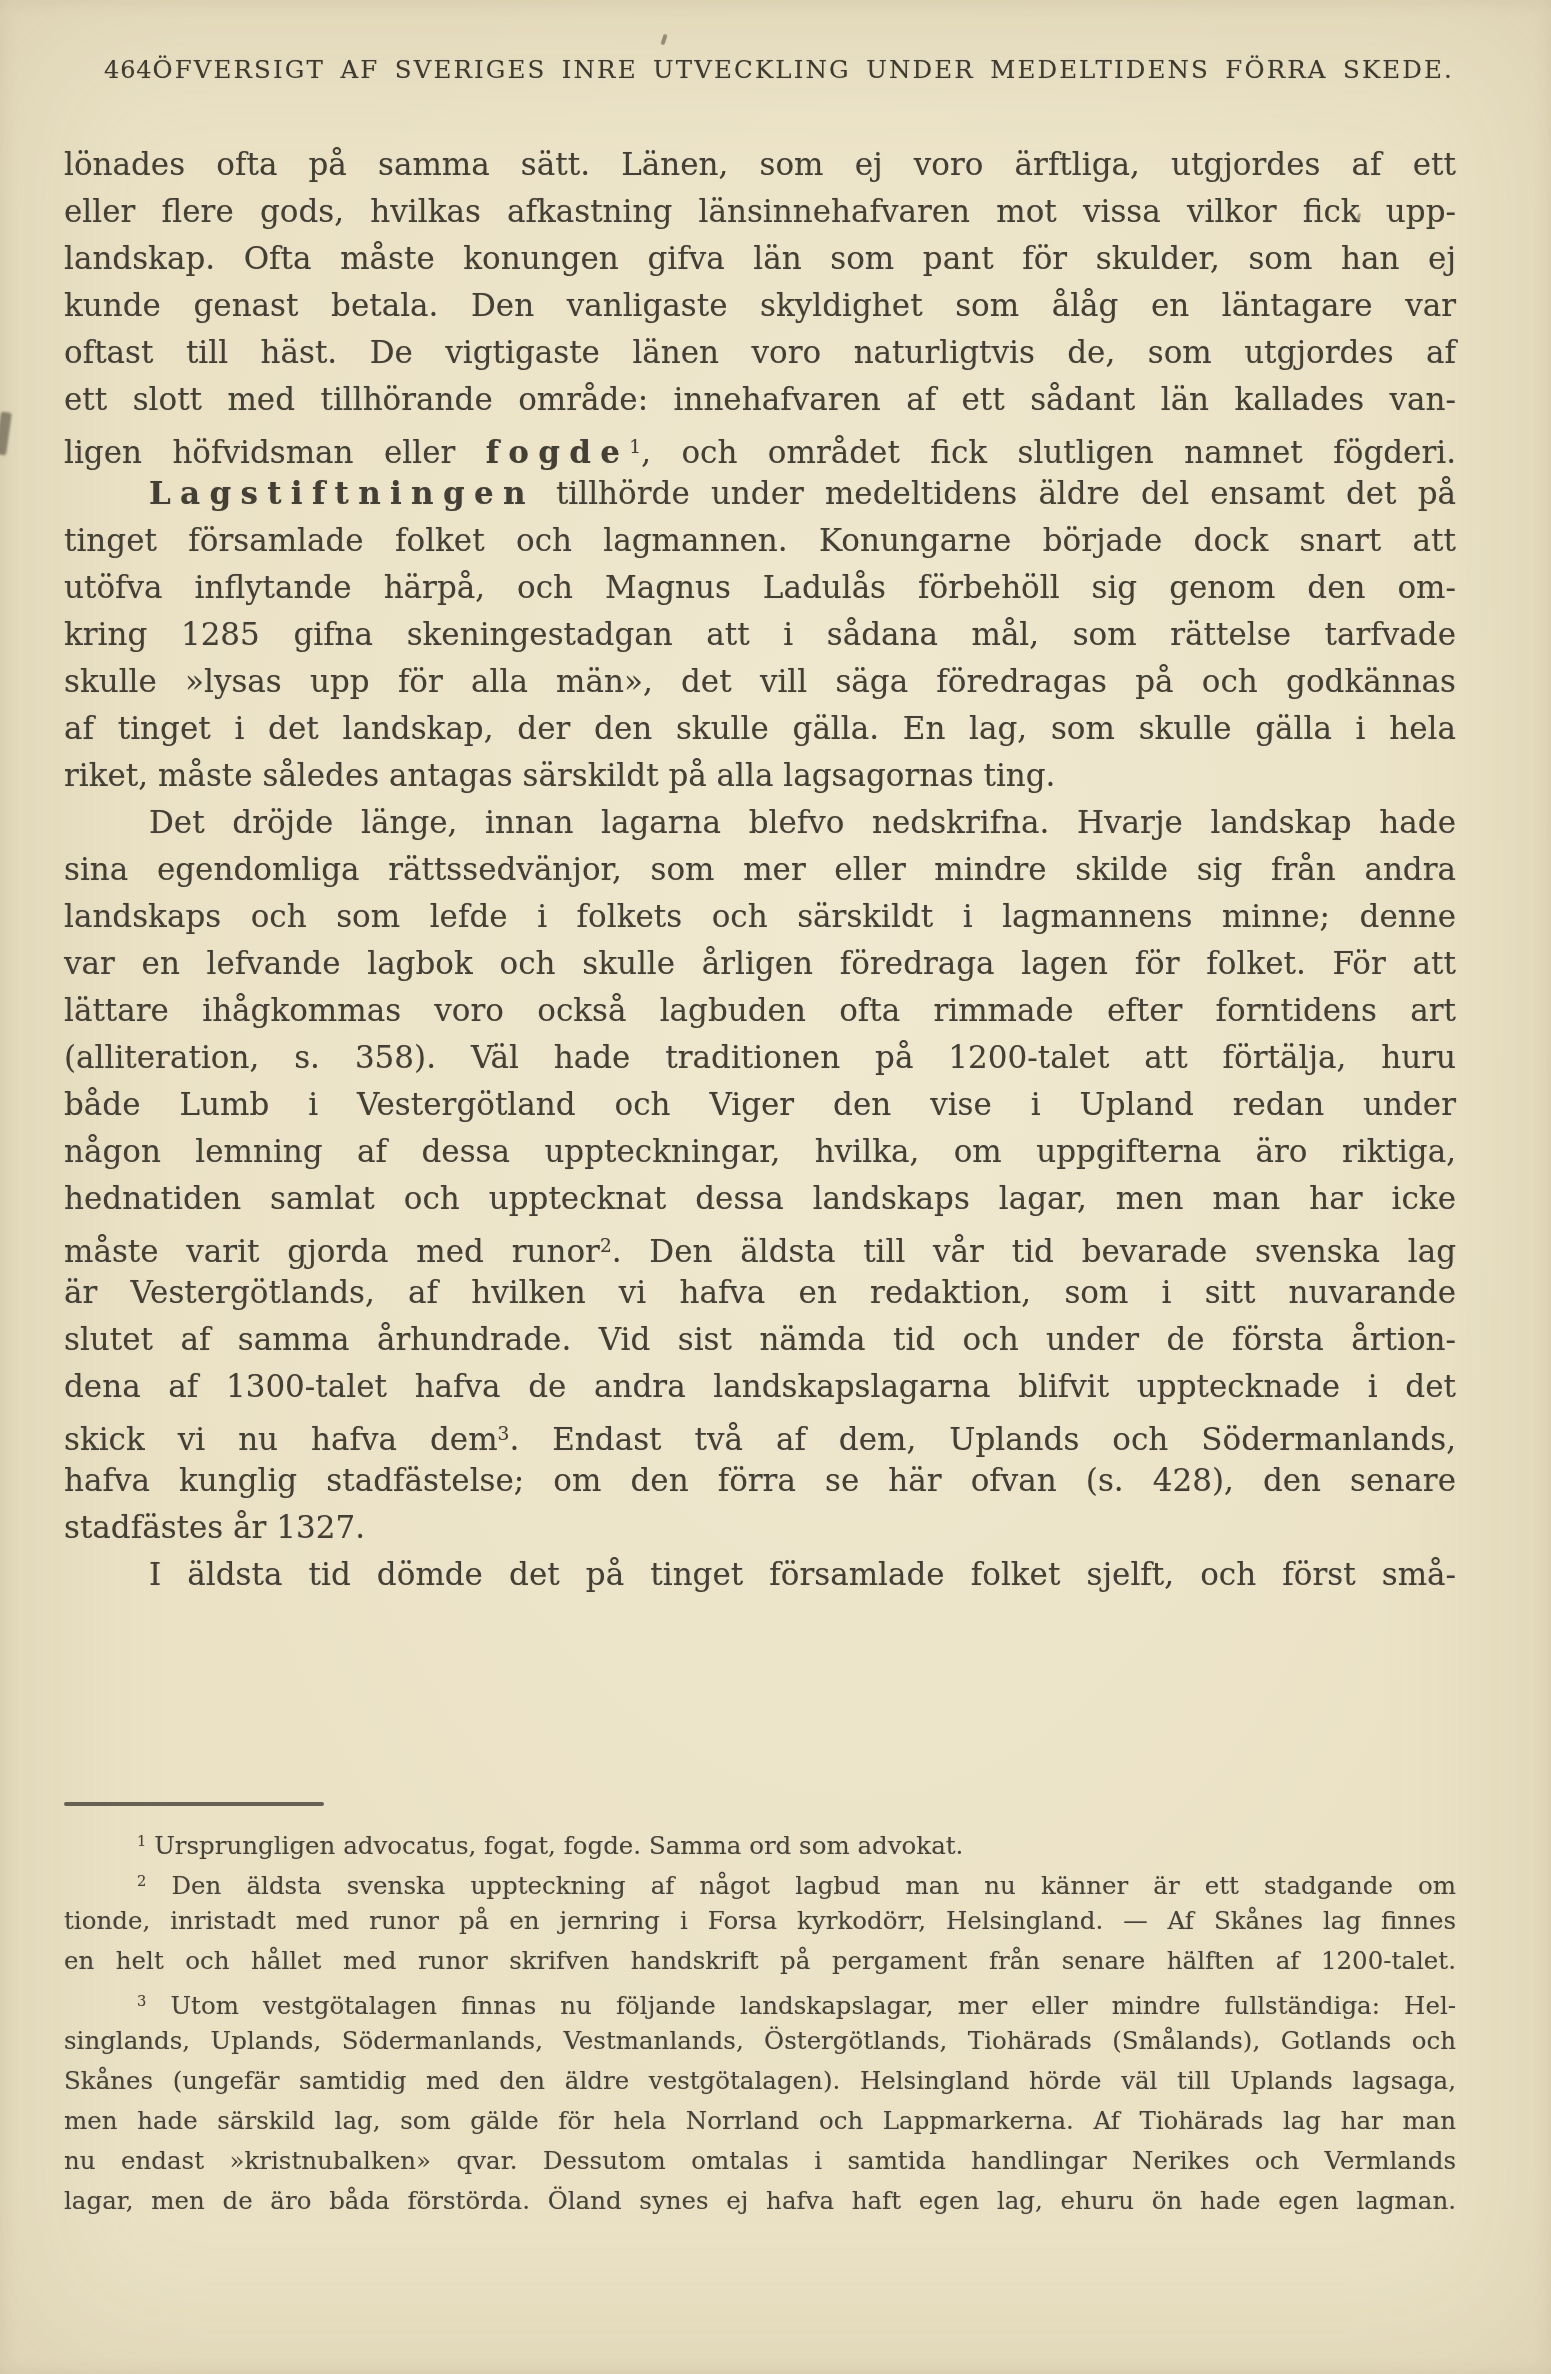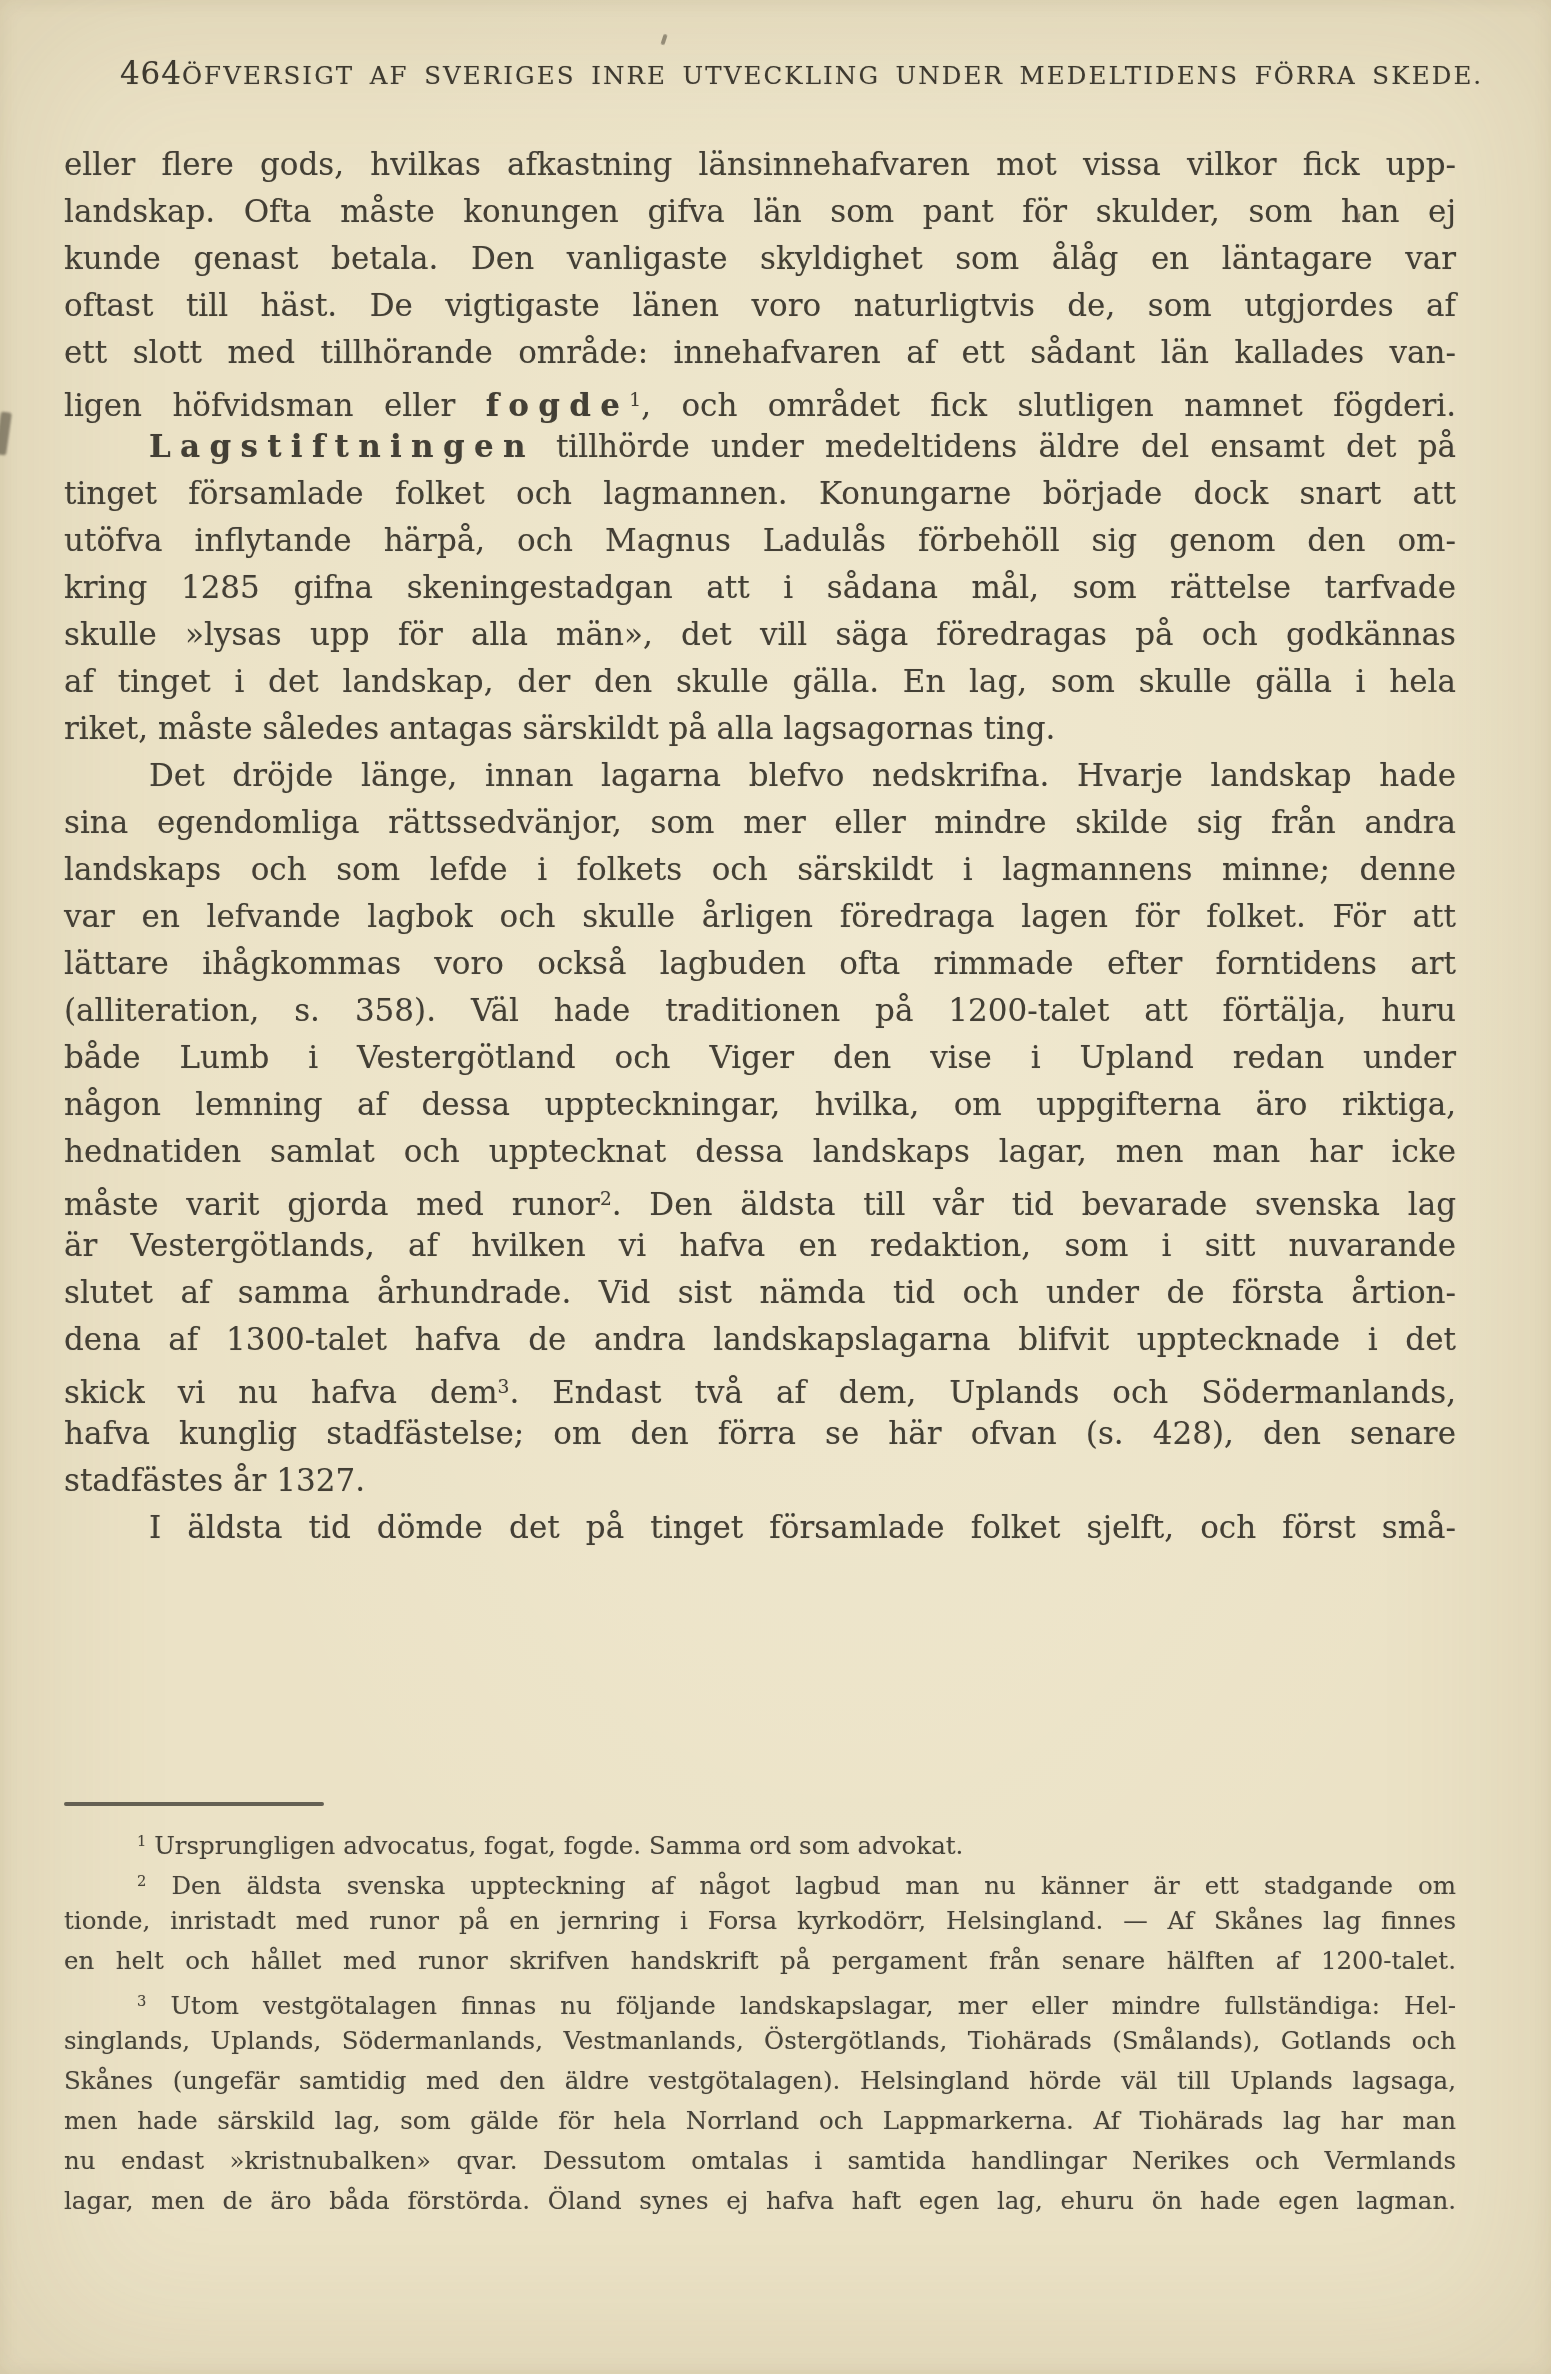--- a/index.html
+++ b/index.html
@@ -20,23 +20,22 @@
     font-family:"DejaVu Serif","Liberation Serif",serif;
     color:var(--ink);
     overflow:hidden;
   }
   
   .header{
     position:absolute;top:55px;left:104px;right:102px;
     display:flex;align-items:baseline;
   }
   .pageno{
-    font-size:31px;letter-spacing:0.9px;color:#3e3a30;
+    font-size:24px;letter-spacing:0.9px;color:#3e3a30;
     text-shadow:0 0 0.9px rgba(60,55,45,.35);
-    margin-left:16px;
   }
   .running-title{
     flex:1;text-align:right;
     font-size:24.5px;letter-spacing:2.1px;word-spacing:5.6px;
     color:#3e3a30;text-shadow:0 0 0.9px rgba(60,55,45,.35);
     white-space:nowrap;
   }
   
   .body-text{
     position:absolute;top:141px;left:64px;width:1392px;
@@ -81,20 +80,21 @@
 <body>
 
 <div class="page">
 
   <div class="header">
     <span class="pageno">464</span>
     <span class="running-title">ÖFVERSIGT AF SVERIGES INRE UTVECKLING UNDER MEDELTIDENS FÖRRA SKEDE.</span>
   </div>
 
   <div class="body-text">
+      <div class="line just"><span>lönades ofta på samma sätt.  Länen, som ej voro ärftliga, utgjordes af ett</span></div>
       <div class="line just"><span>eller flere gods, hvilkas afkastning länsinnehafvaren mot vissa vilkor fick upp-</span></div>
       <div class="line just"><span>landskap.  Ofta måste konungen gifva län som pant för skulder, som han ej</span></div>
       <div class="line just"><span>kunde genast betala.  Den vanligaste skyldighet som ålåg en läntagare var</span></div>
       <div class="line just"><span>oftast till häst.  De vigtigaste länen voro naturligtvis de, som utgjordes af</span></div>
       <div class="line just"><span>ett slott med tillhörande område: innehafvaren af ett sådant län kallades van-</span></div>
       <div class="line just"><span>ligen höfvidsman eller </span><span class="sperr">fogde</span><span class="sup">1</span><span>, och området fick slutligen namnet fögderi.</span></div>
       <div class="line just ind"><span class="sperr">Lagstiftningen</span><span> tillhörde under medeltidens äldre del ensamt det på</span></div>
       <div class="line just"><span>tinget församlade folket och lagmannen.  Konungarne började dock snart att</span></div>
       <div class="line just"><span>utöfva inflytande härpå, och Magnus Ladulås förbehöll sig genom den om-</span></div>
       <div class="line just"><span>kring 1285 gifna skeningestadgan att i sådana mål, som rättelse tarfvade</span></div>

